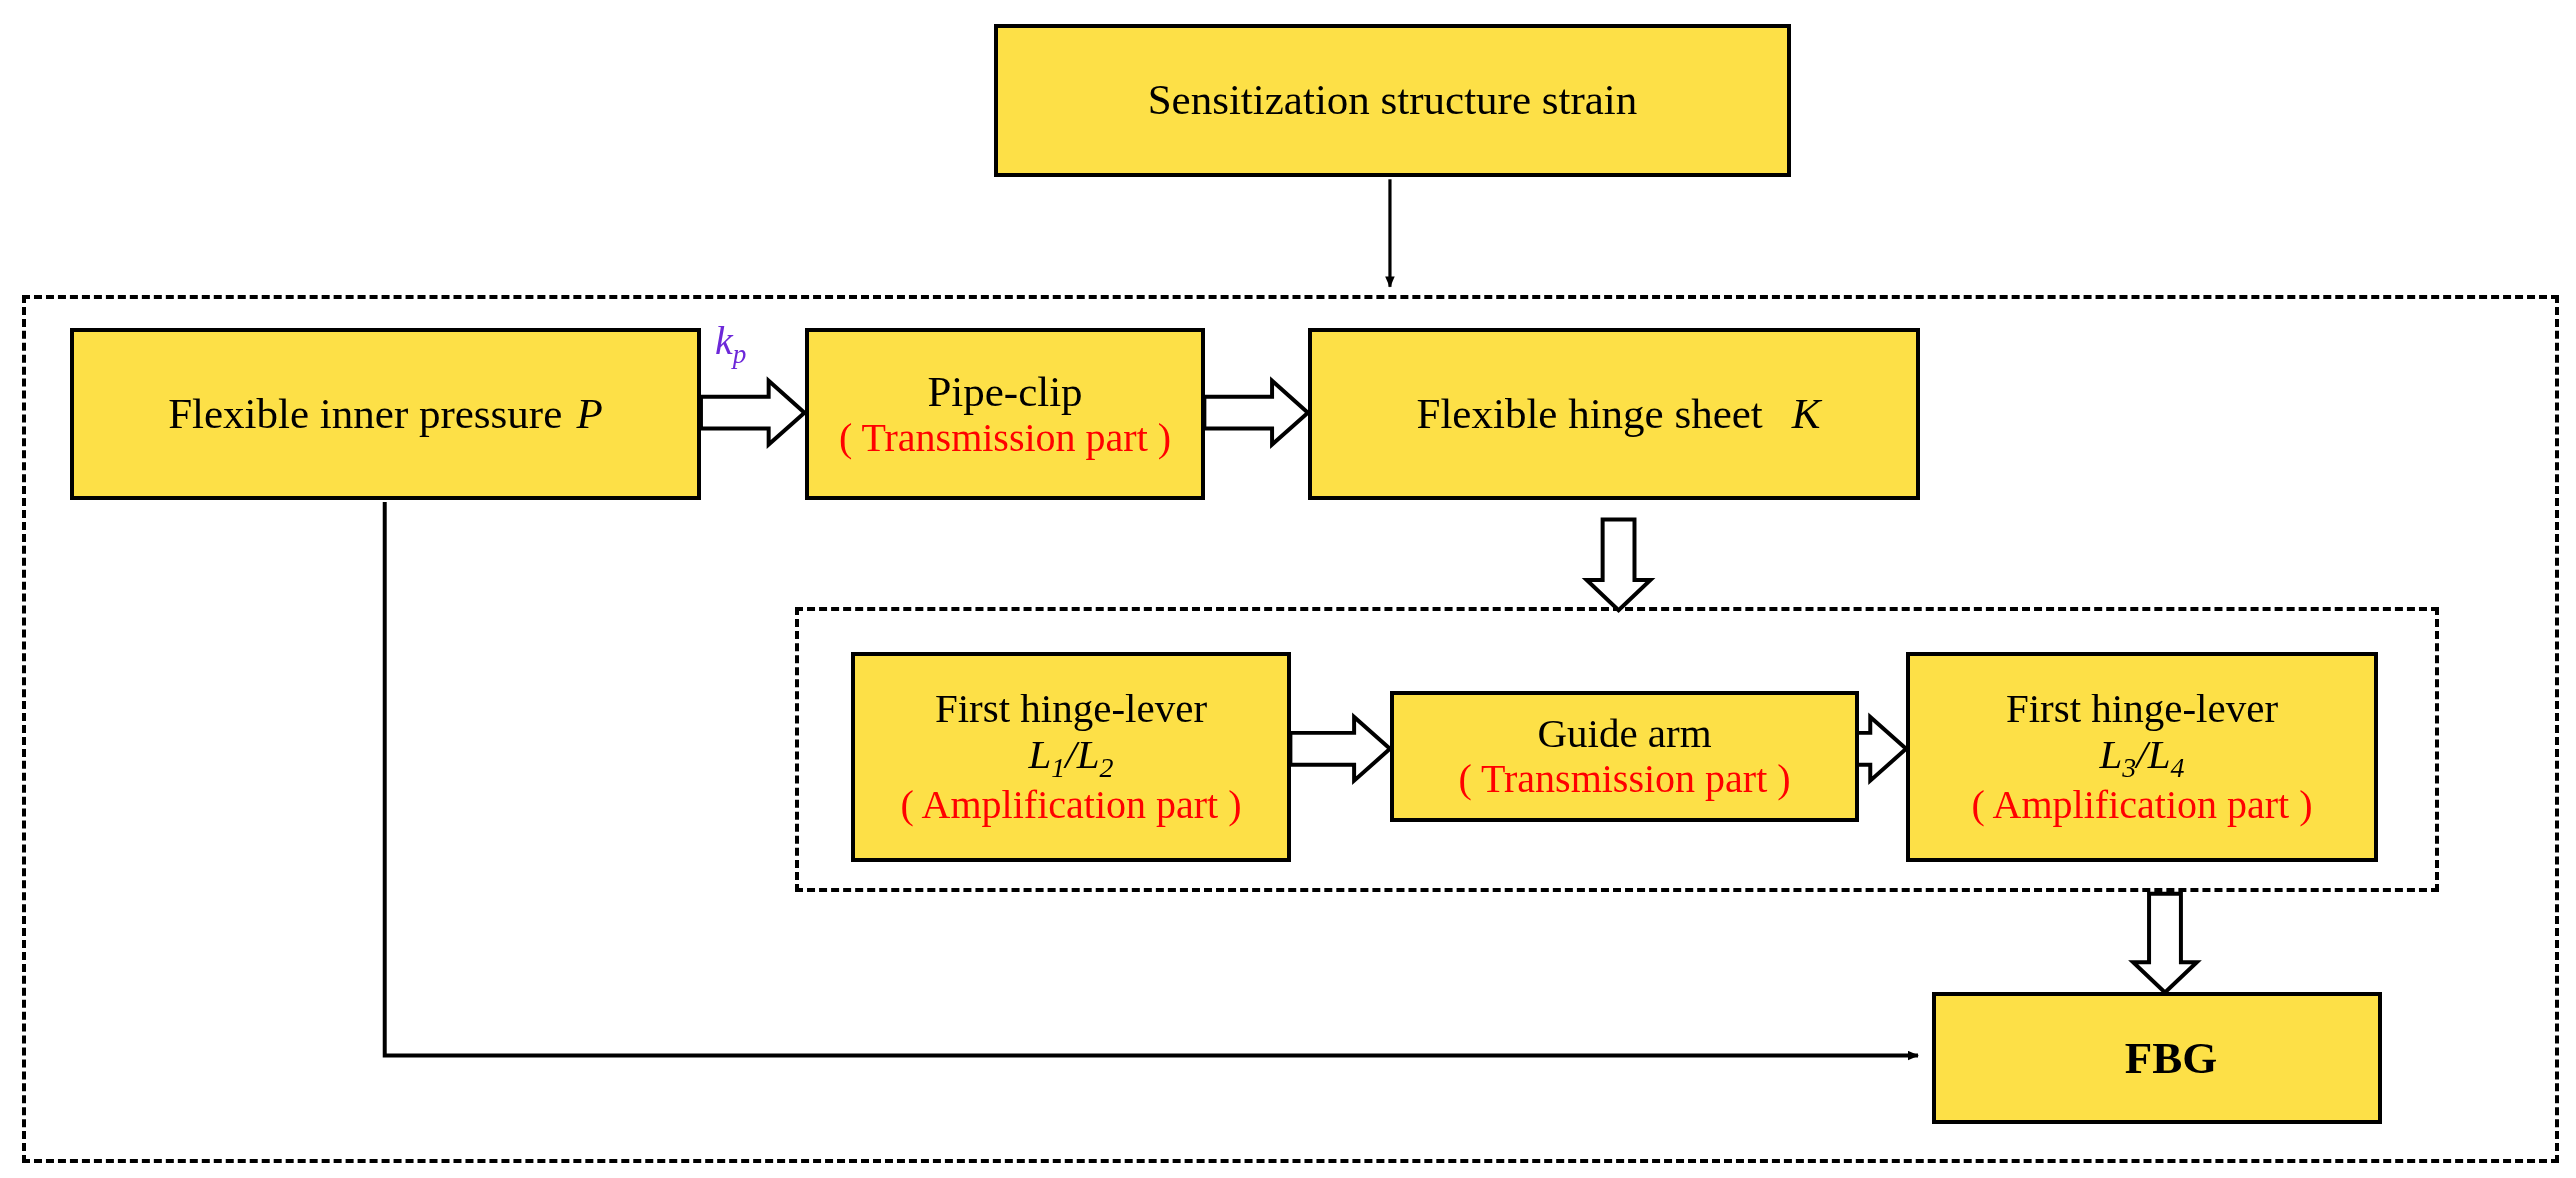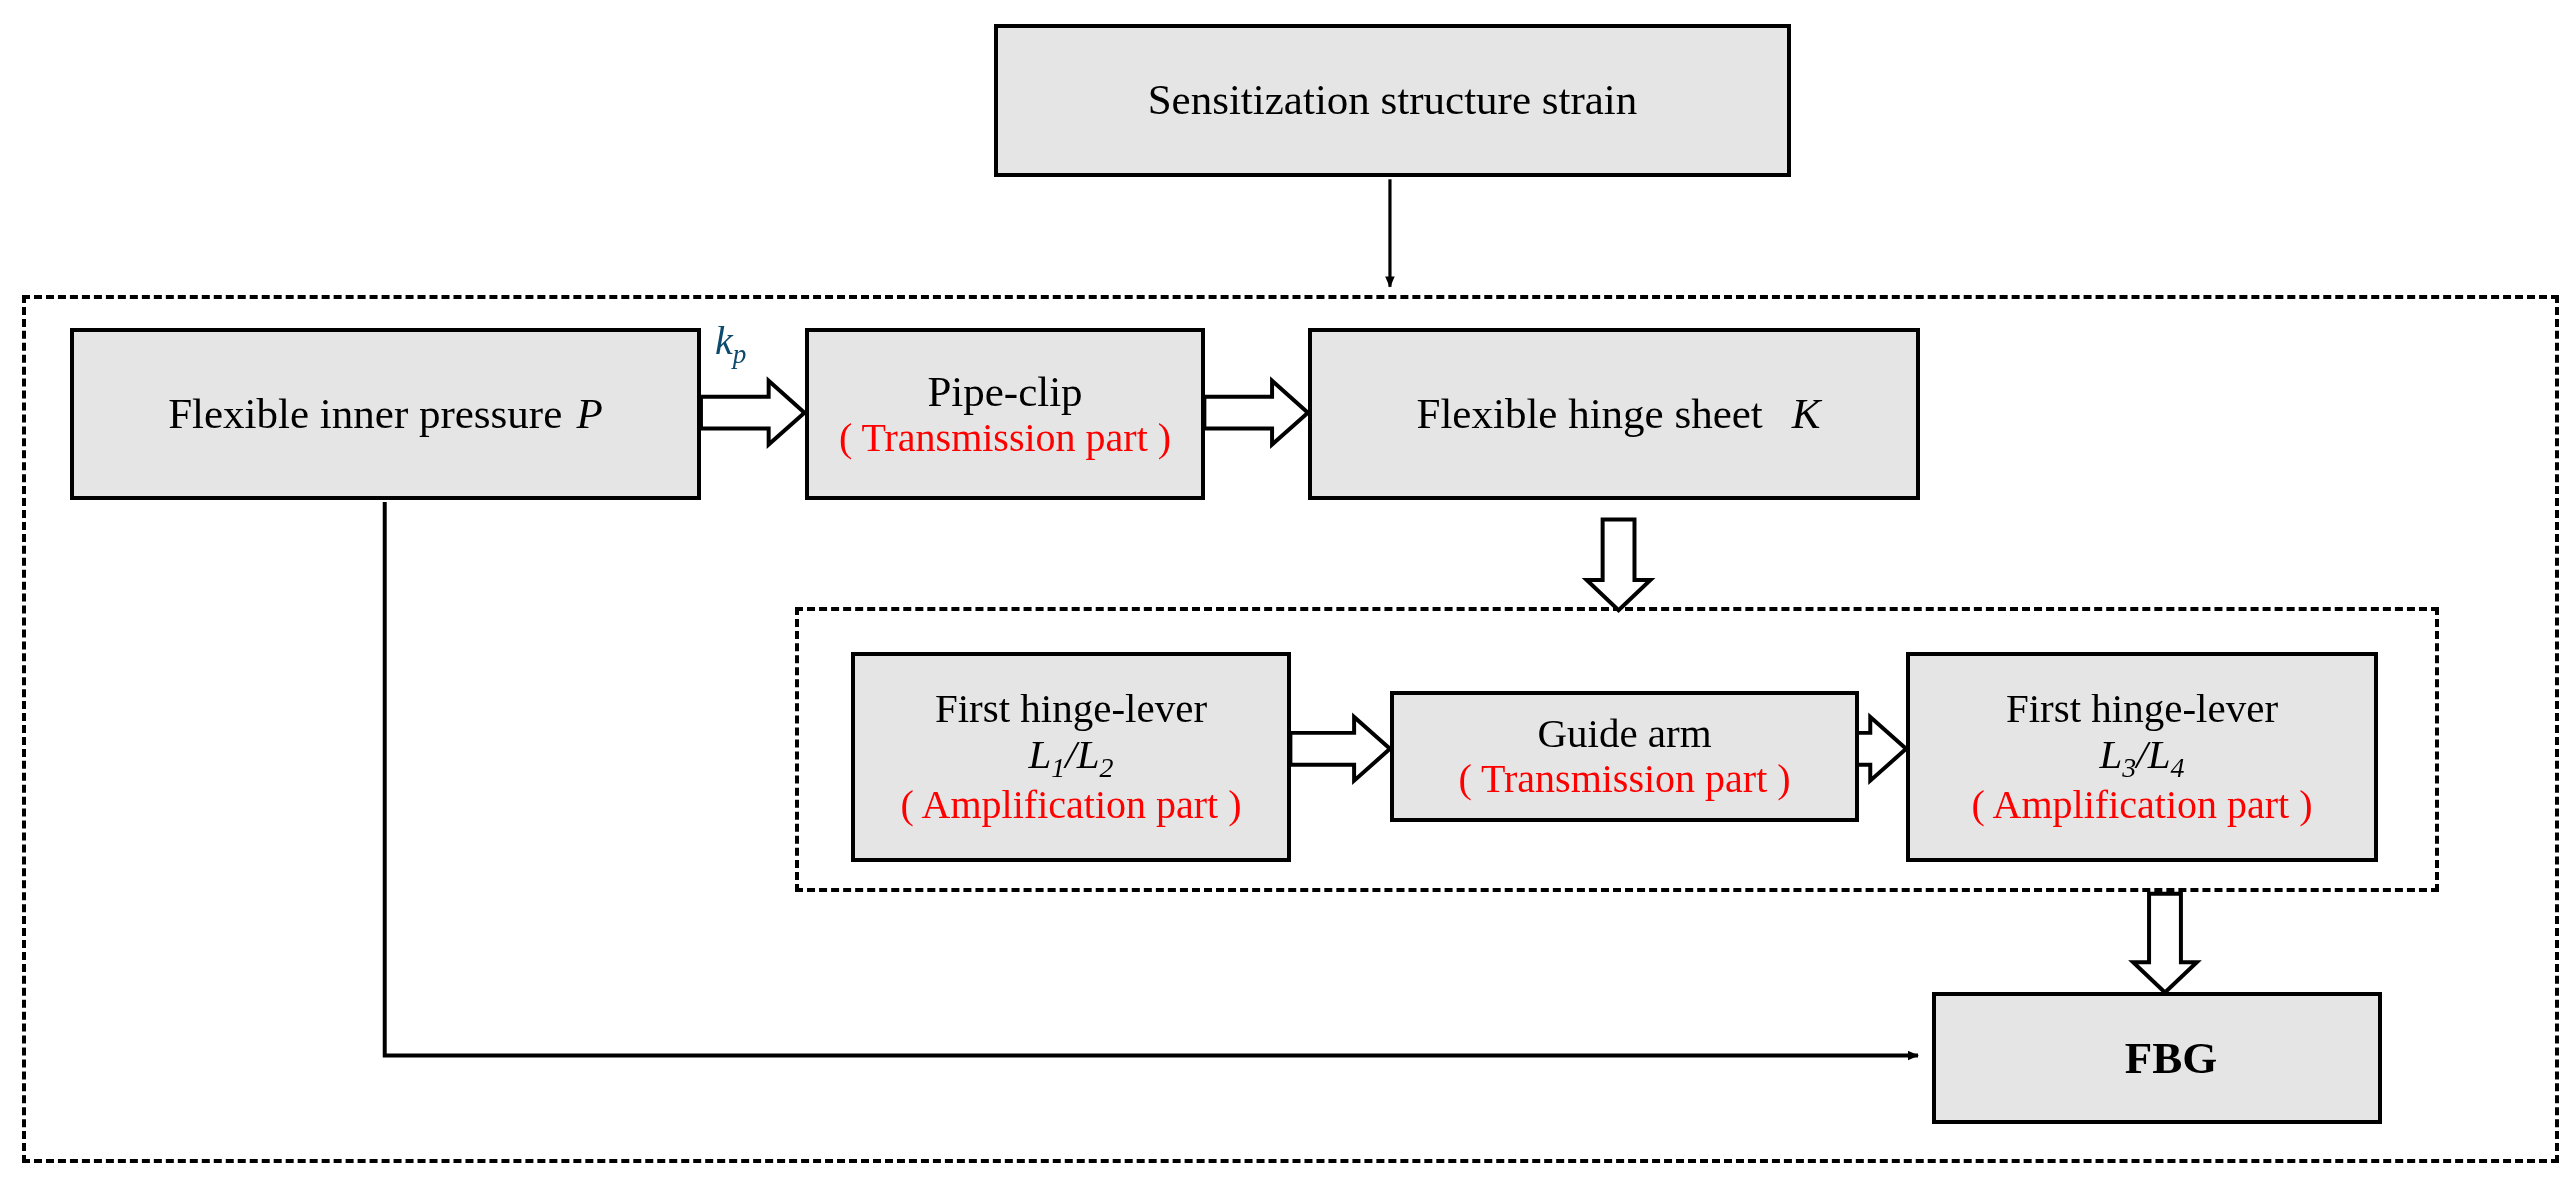--- a/index.html
+++ b/index.html
@@ -19,21 +19,21 @@
     position: absolute;
     left: 0;
     top: 0;
     width: 2576px;
     height: 1179px;
     pointer-events: none;
   }
   .node {
     position: absolute;
     box-sizing: border-box;
-    background: #e5e5e5;
+    background: #fde047;
     border: 4px solid #000000;
     display: flex;
     flex-direction: column;
     align-items: center;
     justify-content: center;
     text-align: center;
     line-height: 1.12;
   }
   .node .ln {
     display: block;
@@ -50,21 +50,21 @@
     background: transparent;
   }
   .sub {
     font-size: 0.68em;
     vertical-align: sub;
     font-style: italic;
   }
   .klabel {
     position: absolute;
     font-style: italic;
-    color: #0c4a6e;
+    color: #6d28d9;
     white-space: nowrap;
   }
 </style>
 </head>
 <body>
 
 <div id="canvas">
 
   <div class="dashed-region" style="left:22px; top:295px; width:2537px; height:868px;"></div>
 

